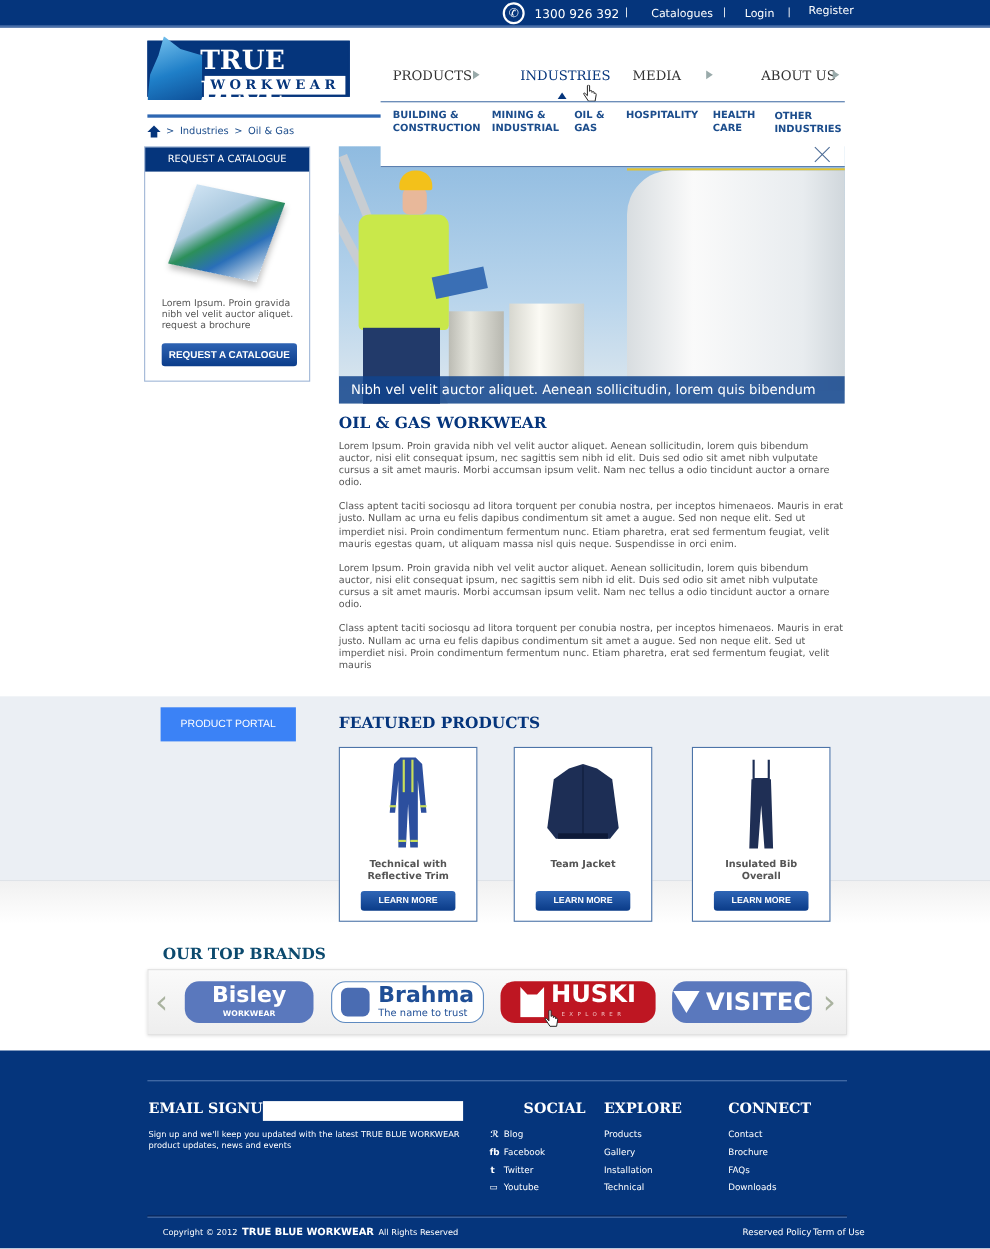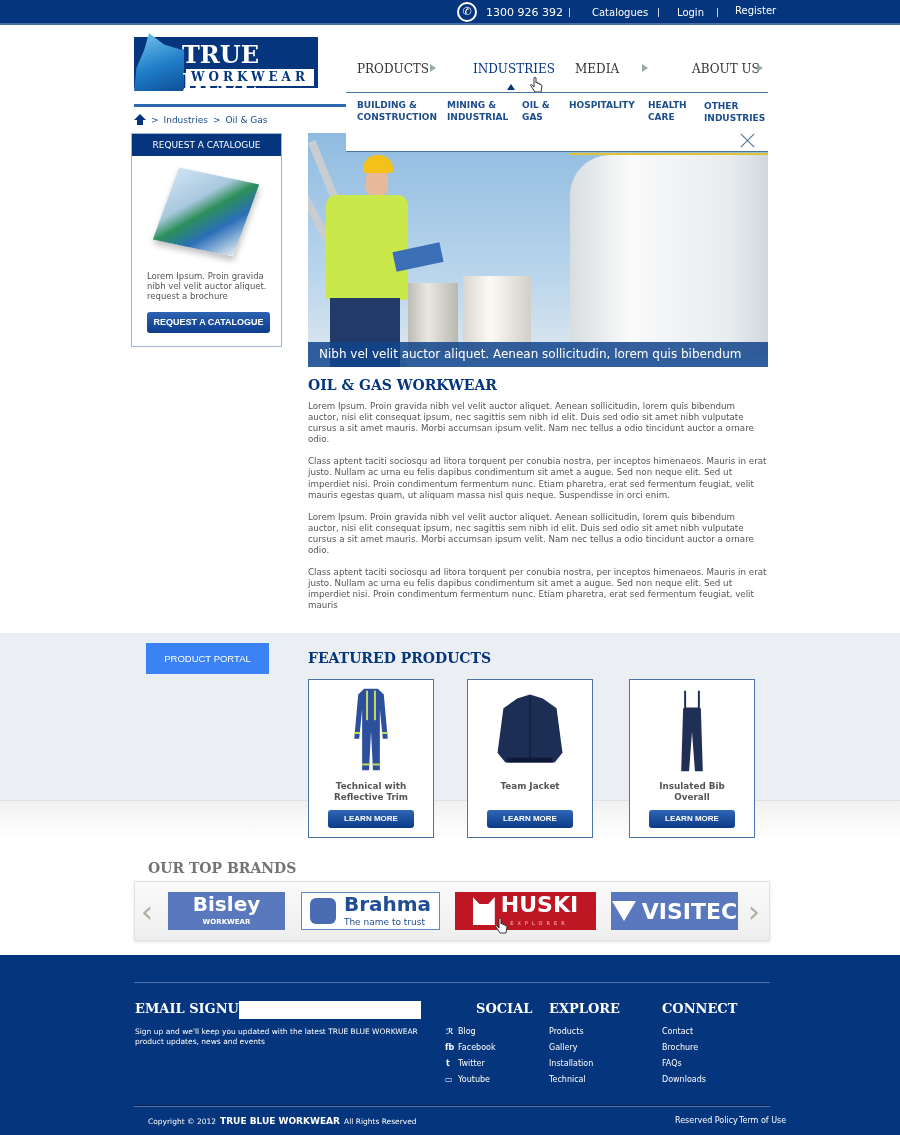--- a/index.html
+++ b/index.html
@@ -72,24 +72,24 @@
   .band { position: absolute; left: 0; top: 633px; width: 900px; height: 167px; background: #ebeff4; }
   .band-fade { position: absolute; left: 0; top: 800px; width: 900px; height: 40px; background: linear-gradient(#f1f1f1,#fff); border-top: 1px solid #dfe3e8; }
   .portal-btn { position: absolute; left: 146px; top: 643px; width: 123px; height: 31px; background: #3b82f6; color: #fff; font-size: 9.5px; text-align: center; line-height: 31px; border: none; }
   .feat-title { position: absolute; left: 308px; top: 650px; font-family: "DejaVu Serif", serif; font-size: 14px; font-weight: bold; color: #05357c; }
   .prod-card { position: absolute; top: 679px; width: 126px; height: 159px; background: #fff; border: 1px solid #4c74a8; }
   .prod-img { position: absolute; left: 0; top: 6px; width: 100%; height: 90px; }
   .prod-name { position: absolute; left: 0; top: 101px; width: 100%; text-align: center; font-size: 8.8px; font-weight: bold; color: #555; line-height: 11px; }
   .prod-btn { position: absolute; left: 19px; top: 130px; width: 86px; height: 18px; border-radius: 3px; background: linear-gradient(#2f66b6,#0a3b88); color: #fff; font-size: 8px; font-weight: bold; text-align: center; line-height: 18px; border: none; }
 
   
-  .brands-title { position: absolute; left: 148px; top: 860px; font-family: "DejaVu Serif", serif; font-size: 14px; font-weight: bold; color: #737373; }
+  .brands-title { position: absolute; left: 148px; top: 860px; font-family: "DejaVu Serif", serif; font-size: 14px; font-weight: bold; color: #0c4a6e; }
   .brands-strip { position: absolute; left: 134px; top: 881px; width: 636px; height: 60px; background: linear-gradient(#fafafa,#eeeeee); border: 1px solid #e2e2e2; box-shadow: 0 1px 3px rgba(0,0,0,0.12); }
   .brand-arrow { position: absolute; top: 897px; font-size: 30px; color: #aab3a0; font-family: "DejaVu Sans", sans-serif; line-height: 30px; }
-  .brand { position: absolute; top: 892px; height: 38px; display: flex; align-items: center; justify-content: center; }
+  .brand { position: absolute; top: 892px; height: 38px; display: flex; align-items: center; justify-content: center; border-radius: 13px; }
   .brand-bisley { left: 168px; width: 117px; background: #5a78bd; color: #fff; }
   .brand-brahma { left: 301px; width: 139px; background: #fff; border: 1px solid #5e8ac0; color: #1f4e96; }
   .brand-huski { left: 455px; width: 141px; background: #be1622; color: #fff; }
   .brand-visitec { left: 611px; width: 127px; background: #5a78bd; color: #fff; }
 
   
   .footer { position: absolute; left: 0; top: 955px; width: 900px; height: 180px; background: #05357c; }
   .f-line { position: absolute; left: 134px; height: 1px; background: #4f74ad; }
   .f-head { position: absolute; top: 1001px; font-family: "DejaVu Serif", serif; font-size: 13px; font-weight: bold; color: #fff; }
   .email-input { position: absolute; left: 239px; top: 1001px; width: 182px; height: 18px; background: #fff; border: none; }

